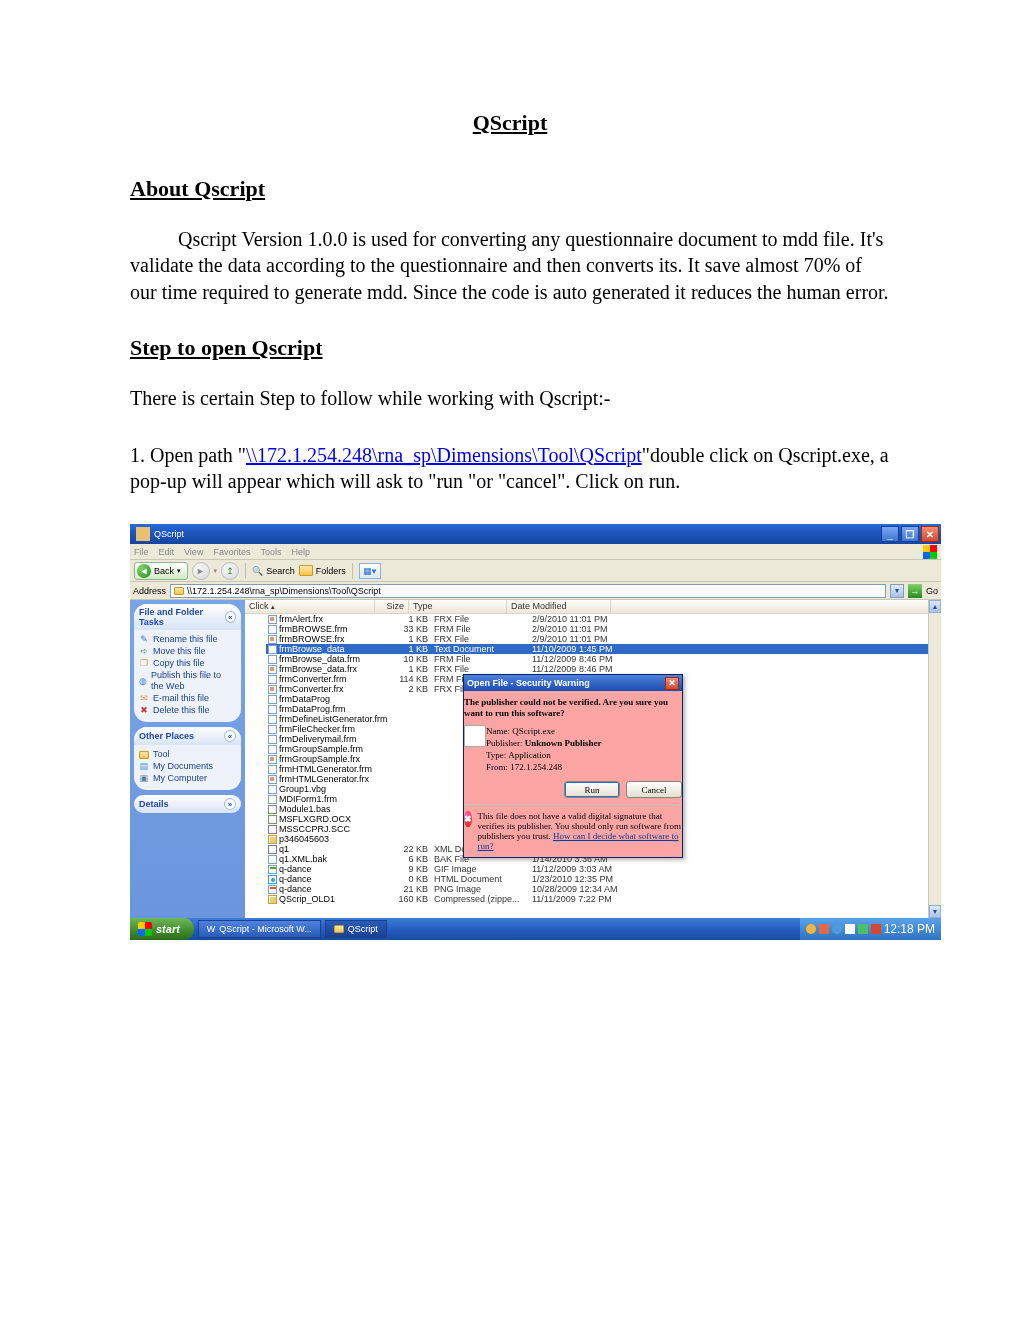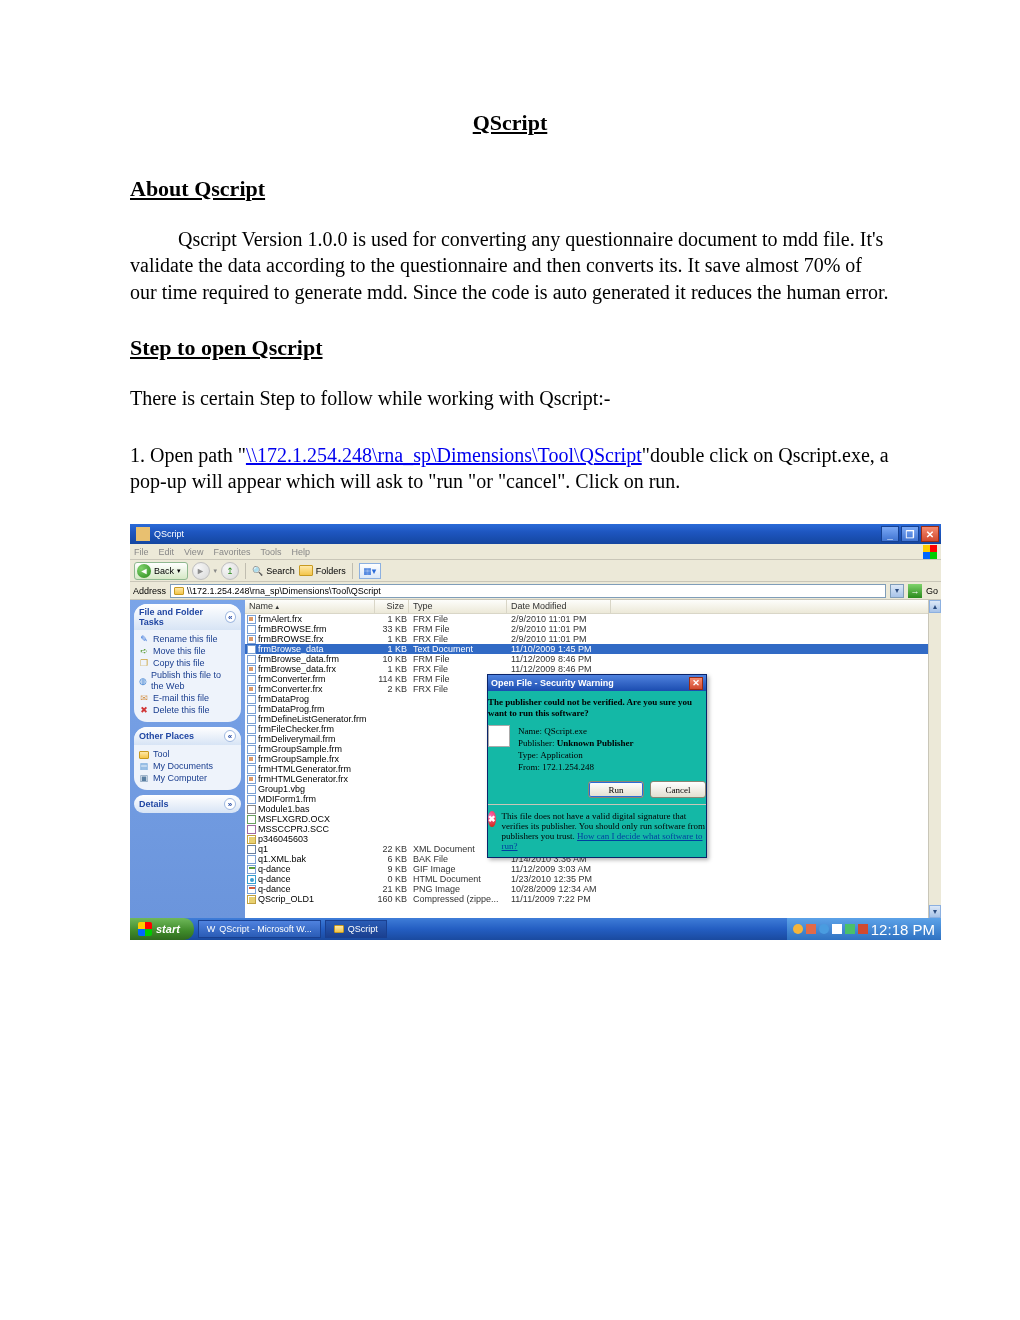--- a/index.html
+++ b/index.html
@@ -214,21 +214,21 @@
   .col-head > div {
     border-right:1px solid #d9d6c7;
     padding: 1px 4px 0 4px;
     color:#333;
   }
   .col-name { width: 130px; }
   .col-size { width: 34px; text-align:right; }
   .col-type { width: 98px; }
   .col-date { width: 104px; }
 
-  .file-rows { position:relative; }
+  .file-rows { position:relative;padding-left:21px; }
   .row {
     display:flex; height:10px; line-height:10px;
     padding: 0;
   }
   .row .c-name { width: 130px; display:flex; align-items:center; gap:2px; padding-left:2px; }
   .row .c-size { width: 34px; text-align:right; padding-right:2px; color:#333;}
   .row .c-type { width: 98px; padding-left:4px; color:#333;}
   .row .c-date { width: 104px; padding-left:4px; color:#333;}
   .row.sel {
     background:#316ac5; color:#fff;
@@ -265,44 +265,43 @@
     font-size:8px; color:#2a4c80;
   }
   .right-scroll .track { position:absolute; top:13px; bottom:13px; width:100%; }
   .right-scroll .arrow.bottom { position:absolute; bottom:0; width:100%; }
 
   
   .dlg {
     position:absolute;
     left: 218px; top: 74px;
     width: 220px;
-    background:#14b8a6;
+    background:#fca5a5;
     border:1px solid #0a246a;
     box-shadow: 2px 2px 4px rgba(0,0,0,.3);
     z-index: 50;
     font-size: 9px;
-    margin-left: 24px;
   }
   .dlg-title {
     height:16px;
     background: linear-gradient(#4f82de,#1b4cb0);
     color:#fff; font-weight:bold;
     display:flex; align-items:center; padding:0 3px;
     justify-content:space-between;
   }
   .dlg-close {
     width:14px; height:13px;
     background: linear-gradient(#f58a6f,#d14a2f);
     border:1px solid #9c2b12;
     color:#fff; display:flex; align-items:center; justify-content:center;
     font-size:9px; font-weight:bold;
   }
   .dlg-body { padding: 6px 0; font-family: Liberation Serif, serif; }
   .dlg-msg { font-weight:bold; margin-bottom:6px; line-height:11px;}
-  .dlg-info { display:flex; gap:8px; margin-bottom:8px;}
+  .dlg-info { display:flex; margin-bottom:8px;}
   .dlg-icon {
     width:22px; height:22px; background:#fff; border:1px solid #aaa;
   }
   .dlg-kv { line-height:12px; }
   .dlg-kv b { font-weight:bold; }
   .dlg-btns { display:flex; justify-content:flex-end; gap:6px; margin: 2px 0 6px 0;}
   .dlg-btn {
     width:56px; height:17px; background:linear-gradient(#fff,#e2dfd0);
     border:1px solid #8a8673; border-radius:3px;
     display:flex; align-items:center; justify-content:center;
@@ -350,21 +349,21 @@
     padding: 0 8px;
     display:flex; align-items:center; gap:4px;
     font-size:9px;
   }
   .task.active { background: linear-gradient(#2a5cb6,#1b4090); }
   .tray {
     margin-left:auto; height:100%;
     background: linear-gradient(#5ca2e8,#2f72c2);
     padding: 0 6px;
     display:flex; align-items:center; gap:3px;
-    font-size:15px;
+    font-size:12px;
   }
   .tray .ti { width:10px; height:10px; }
   .ti-1{background:#f5b53a;border-radius:50%;}
   .ti-2{background:#e06a4a;}
   .ti-3{background:#4a9ce0;border-radius:50%;}
   .ti-4{background:#fff;}
   .ti-5{background:#4ac06a;}
   .ti-6{background:#d14a2f;}
 </style>
 </head>
@@ -494,21 +493,21 @@
       <div class="panel">
         <div class="panel-head">
           <span>Details</span>
           <span class="panel-chev">»</span>
         </div>
       </div>
     </div>
 
     <div class="filepane">
       <div class="col-head">
-        <div class="col-name"><span>Name</span> <span style="font-size:7px;">▴</span></div>
+        <div class="col-name"><span>Click</span> <span style="font-size:7px;">▴</span></div>
         <div class="col-size">Size</div>
         <div class="col-type">Type</div>
         <div class="col-date">Date Modified</div>
       </div>
       <div class="file-rows" id="file-rows">
           <div class="row">
             <div class="c-name">
               <span class="fico frx"></span>
               <span>frmAlert.frx</span>
             </div>

